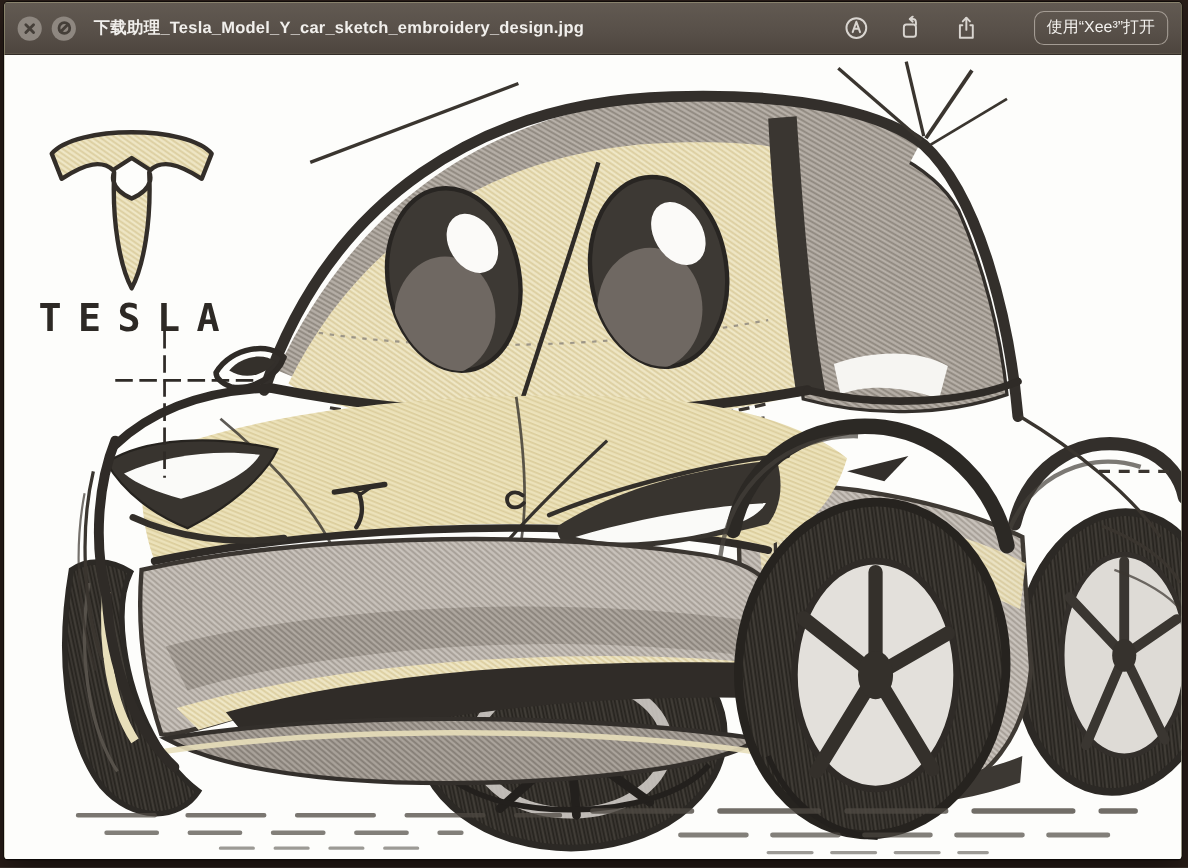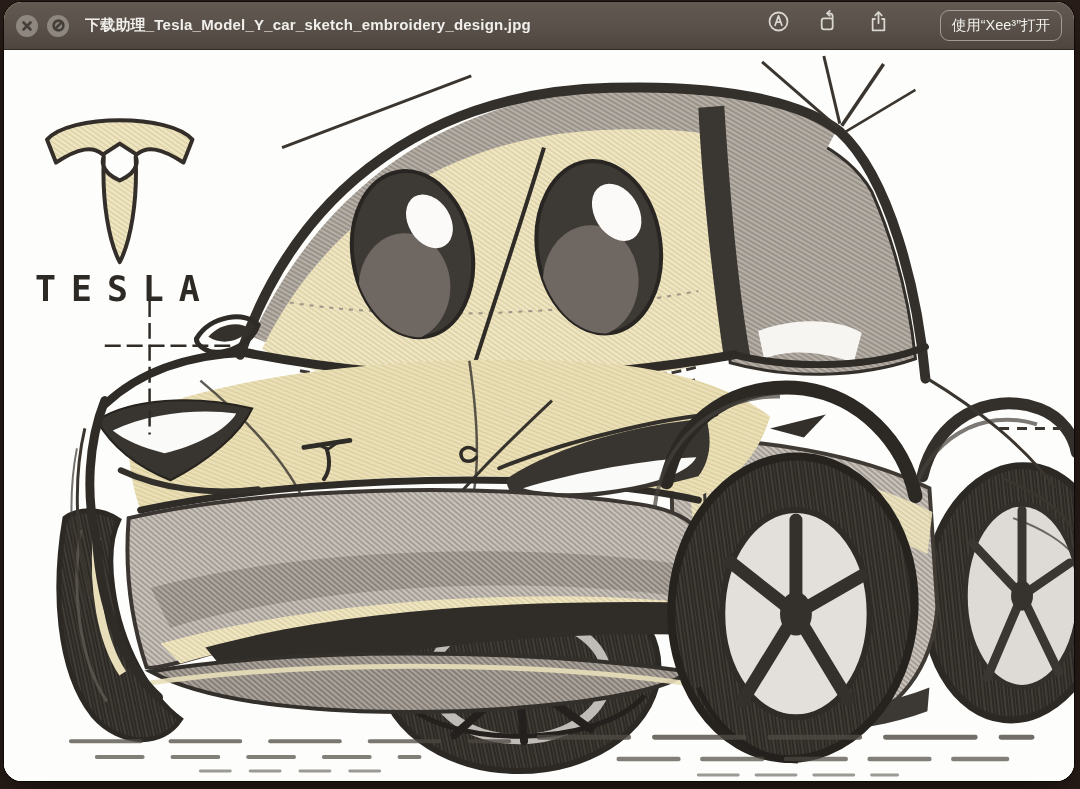--- a/index.html
+++ b/index.html
@@ -3,40 +3,40 @@
 <meta charset="utf-8">
 <style>
   html,body{margin:0;padding:0;}
   body{
     width:1080px;height:789px;position:relative;overflow:hidden;
     background:#2a1e19;
     font-family:"Liberation Sans", sans-serif;
   }
   .window{
     position:absolute;left:4px;top:2px;right:6px;bottom:8px;
-    border-radius:18px;overflow:hidden;background:#fef9c3;
+    border-radius:3px;overflow:hidden;background:#fef9c3;
     box-shadow:0 0 0 1px rgba(0,0,0,.55), 0 12px 34px rgba(0,0,0,.5);
   }
   .titlebar{
     height:48px;box-sizing:border-box;
     background:linear-gradient(180deg,#625a52 0%, #585049 55%, #4d453e 100%);
     border-bottom:1px solid #322c27;
     display:flex;align-items:center;padding:0 12px;gap:9px;
   }
   .tb-btn{
     width:22px;height:22px;border-radius:50%;background:#8e8780;
     display:flex;align-items:center;justify-content:center;
     border:none;padding:0;flex:0 0 auto;cursor:default;
   }
   .tb-btn svg{stroke:#453f39;stroke-width:2.6;stroke-linecap:round;fill:none;}
   .title{
     color:#f1efec;font-size:15px;font-weight:700;margin-left:7px;
     white-space:nowrap;letter-spacing:.2px;overflow:hidden;text-overflow:ellipsis;
   }
-  .actions{margin-left:auto;display:flex;gap:27px;}
+  .actions{margin-left:auto;display:flex;align-items:center;gap:27px;}
   .action-icon{width:23px;height:23px;display:block;cursor:default;}
   .action-icon svg{stroke:#d9d5d0;stroke-width:1.7;fill:none;stroke-linecap:round;stroke-linejoin:round;}
   .open-btn{
     margin-left:23px;border:1.5px solid #a49c94;border-radius:9px;
     background:transparent;color:#f3f1ee;font-size:14.5px;line-height:1;
     padding:7px 11px;white-space:nowrap;font-family:"Liberation Sans", sans-serif;
   }
   .content{position:absolute;top:48px;left:0;right:0;bottom:0;background:#fdfdfb;text-decoration:underline;}
   .art{width:100%;height:100%;display:block;}
   .badge-text{font-family:"DejaVu Sans Mono", monospace;font-weight:bold;}

